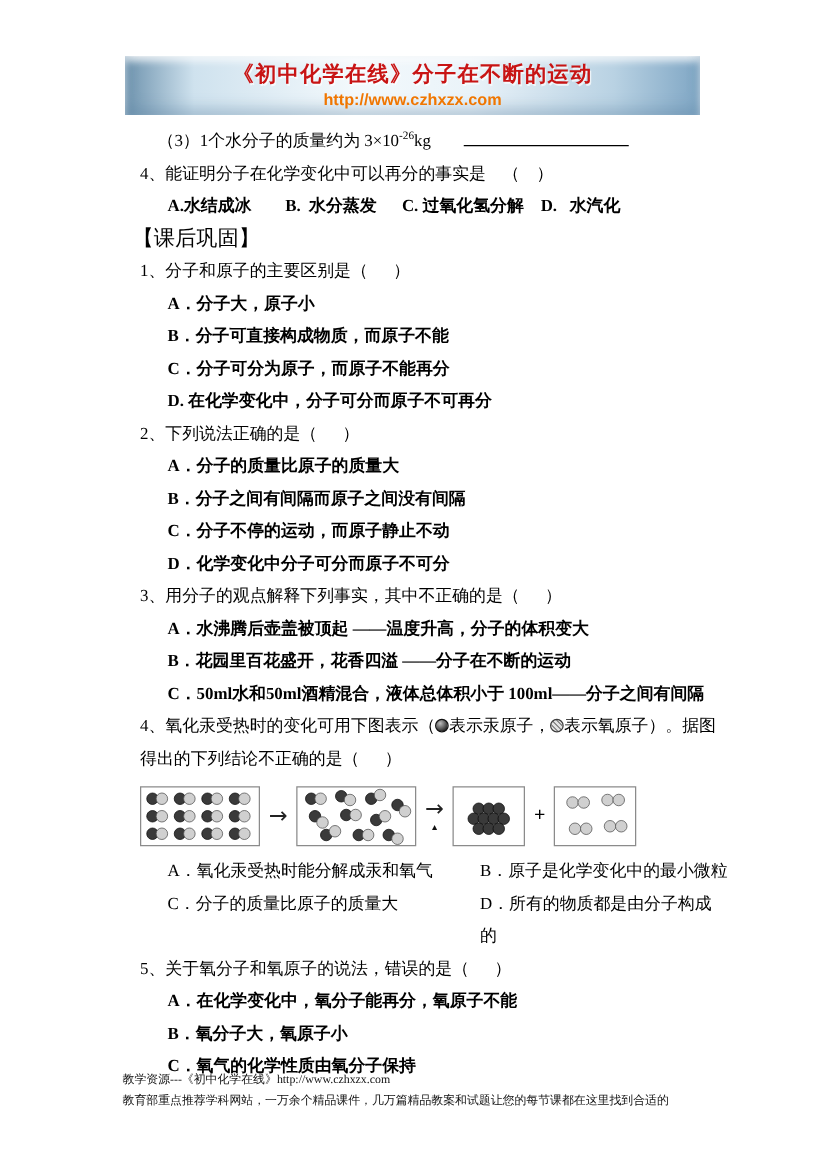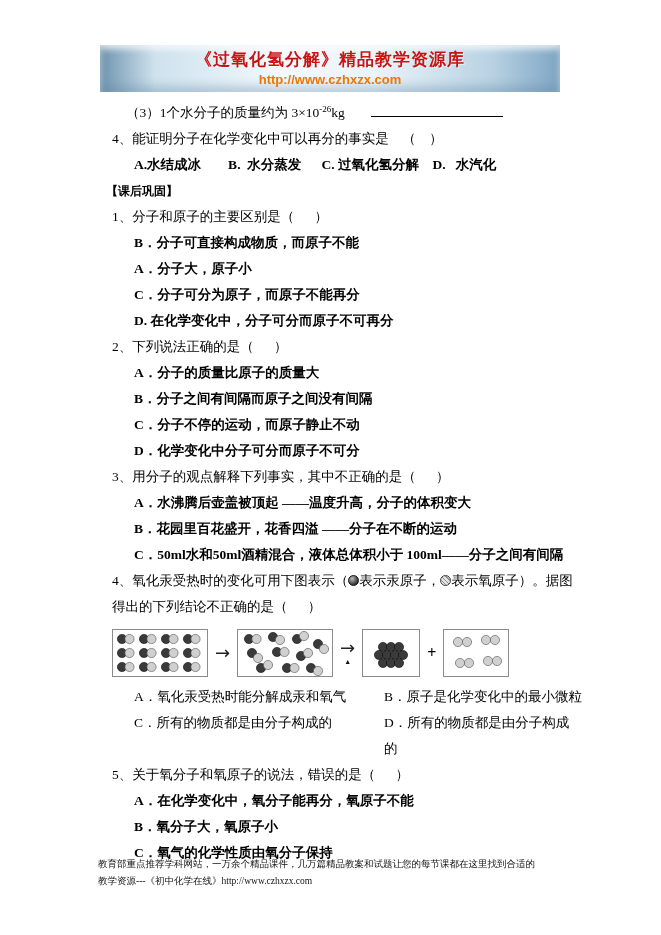--- a/index.html
+++ b/index.html
@@ -24,21 +24,21 @@
     font-family:"Liberation Sans","DejaVu Sans",sans-serif;
   }
   
   .content{
     position:absolute;left:112px;top:95px;width:470px;
     font-size:13.5px;
   }
   .line{line-height:26px;white-space:pre-wrap;}
   .indent{padding-left:22px;font-weight:bold;}
   .sub-indent{padding-left:14px;}
-  .bold-header{font-weight:bold;font-size:12px;margin-left:-6px;}
+  .bold-header{font-weight:normal;font-size:17px;margin-left:-6px;}
   sup{font-size:9px;}
   .blank{
     display:inline-block;width:132px;height:13px;margin-left:26px;
     border-bottom:1px solid #000;vertical-align:baseline;
   }
   
   .atom-ic{display:inline-block;width:11px;height:11px;border-radius:50%;vertical-align:-1px;box-sizing:border-box;}
   .hg-ic{background:radial-gradient(circle at 35% 30%, #bdbdbd, #2f2f2f 72%);border:1px solid #101010;}
   .ox-ic{background:repeating-linear-gradient(45deg,#8f8f8f 0 1px,#e4e4e4 1px 3px);border:1px solid #3d3d3d;}
   
@@ -62,36 +62,36 @@
   .footer{
     position:absolute;left:98px;top:856px;width:470px;
     font-size:9.5px;line-height:17px;color:#111;
   }
   .footer .line{line-height:17px;}
 </style>
 </head>
 <body>
 
 <div class="banner">
-  <div class="banner-title">《过氧化氢分解》精品教学资源库</div>
+  <div class="banner-title">《初中化学在线》分子在不断的运动</div>
   <div class="banner-url">http://www.czhxzx.com</div>
 </div>
 
 <div class="content">
 
   <div class="line sub-indent"><span>（3）1个水分子的质量约为 </span><span><span>3×10</span><sup>-26</sup><span>kg</span></span><span class="blank"></span></div>
 
   <div class="line">4、能证明分子在化学变化中可以再分的事实是    （    ）</div>
   <div class="line indent">A.水结成冰        B.  水分蒸发      C. 过氧化氢分解    D.   水汽化</div>
 
   <div class="line bold-header">【课后巩固】</div>
 
   <div class="line">1、分子和原子的主要区别是（      ）</div>
+  <div class="line indent">A．分子大，原子小</div>
   <div class="line indent">B．分子可直接构成物质，而原子不能</div>
-  <div class="line indent">A．分子大，原子小</div>
   <div class="line indent">C．分子可分为原子，而原子不能再分</div>
   <div class="line indent">D. 在化学变化中，分子可分而原子不可再分</div>
 
   <div class="line">2、下列说法正确的是（      ）</div>
   <div class="line indent">A．分子的质量比原子的质量大</div>
   <div class="line indent">B．分子之间有间隔而原子之间没有间隔</div>
   <div class="line indent">C．分子不停的运动，而原子静止不动</div>
   <div class="line indent">D．化学变化中分子可分而原子不可分</div>
 
   <div class="line">3、用分子的观点解释下列事实，其中不正确的是（      ）</div>
@@ -185,27 +185,27 @@
           <circle class="ox" cx="24" cy="33" r="4.6"></circle>
         <circle class="ox" cx="43" cy="31" r="4.6"></circle>
           <circle class="ox" cx="52" cy="31" r="4.6"></circle>
       </svg>
     </div>
   </div>
 
   <div class="grid2">
     <div class="line">A．氧化汞受热时能分解成汞和氧气</div>
     <div class="line">B．原子是化学变化中的最小微粒</div>
-    <div class="line">C．所有的物质都是由分子构成的</div>
+    <div class="line">C．分子的质量比原子的质量大</div>
     <div class="line">D．所有的物质都是由分子构成的</div>
   </div>
 
   <div class="line">5、关于氧分子和氧原子的说法，错误的是（      ）</div>
   <div class="line indent">A．在化学变化中，氧分子能再分，氧原子不能</div>
   <div class="line indent">B．氧分子大，氧原子小</div>
   <div class="line indent">C．氧气的化学性质由氧分子保持</div>
 
 </div>
 
 <div class="footer">
+  <div class="line"><span>教学资源---《初中化学在线》</span><span>http://www.czhxzx.com</span></div>
   <div class="line">教育部重点推荐学科网站，一万余个精品课件，几万篇精品教案和试题让您的每节课都在这里找到合适的</div>
-  <div class="line"><span>教学资源---《初中化学在线》</span><span>http://www.czhxzx.com</span></div>
 </div>
 
 </body></html>

